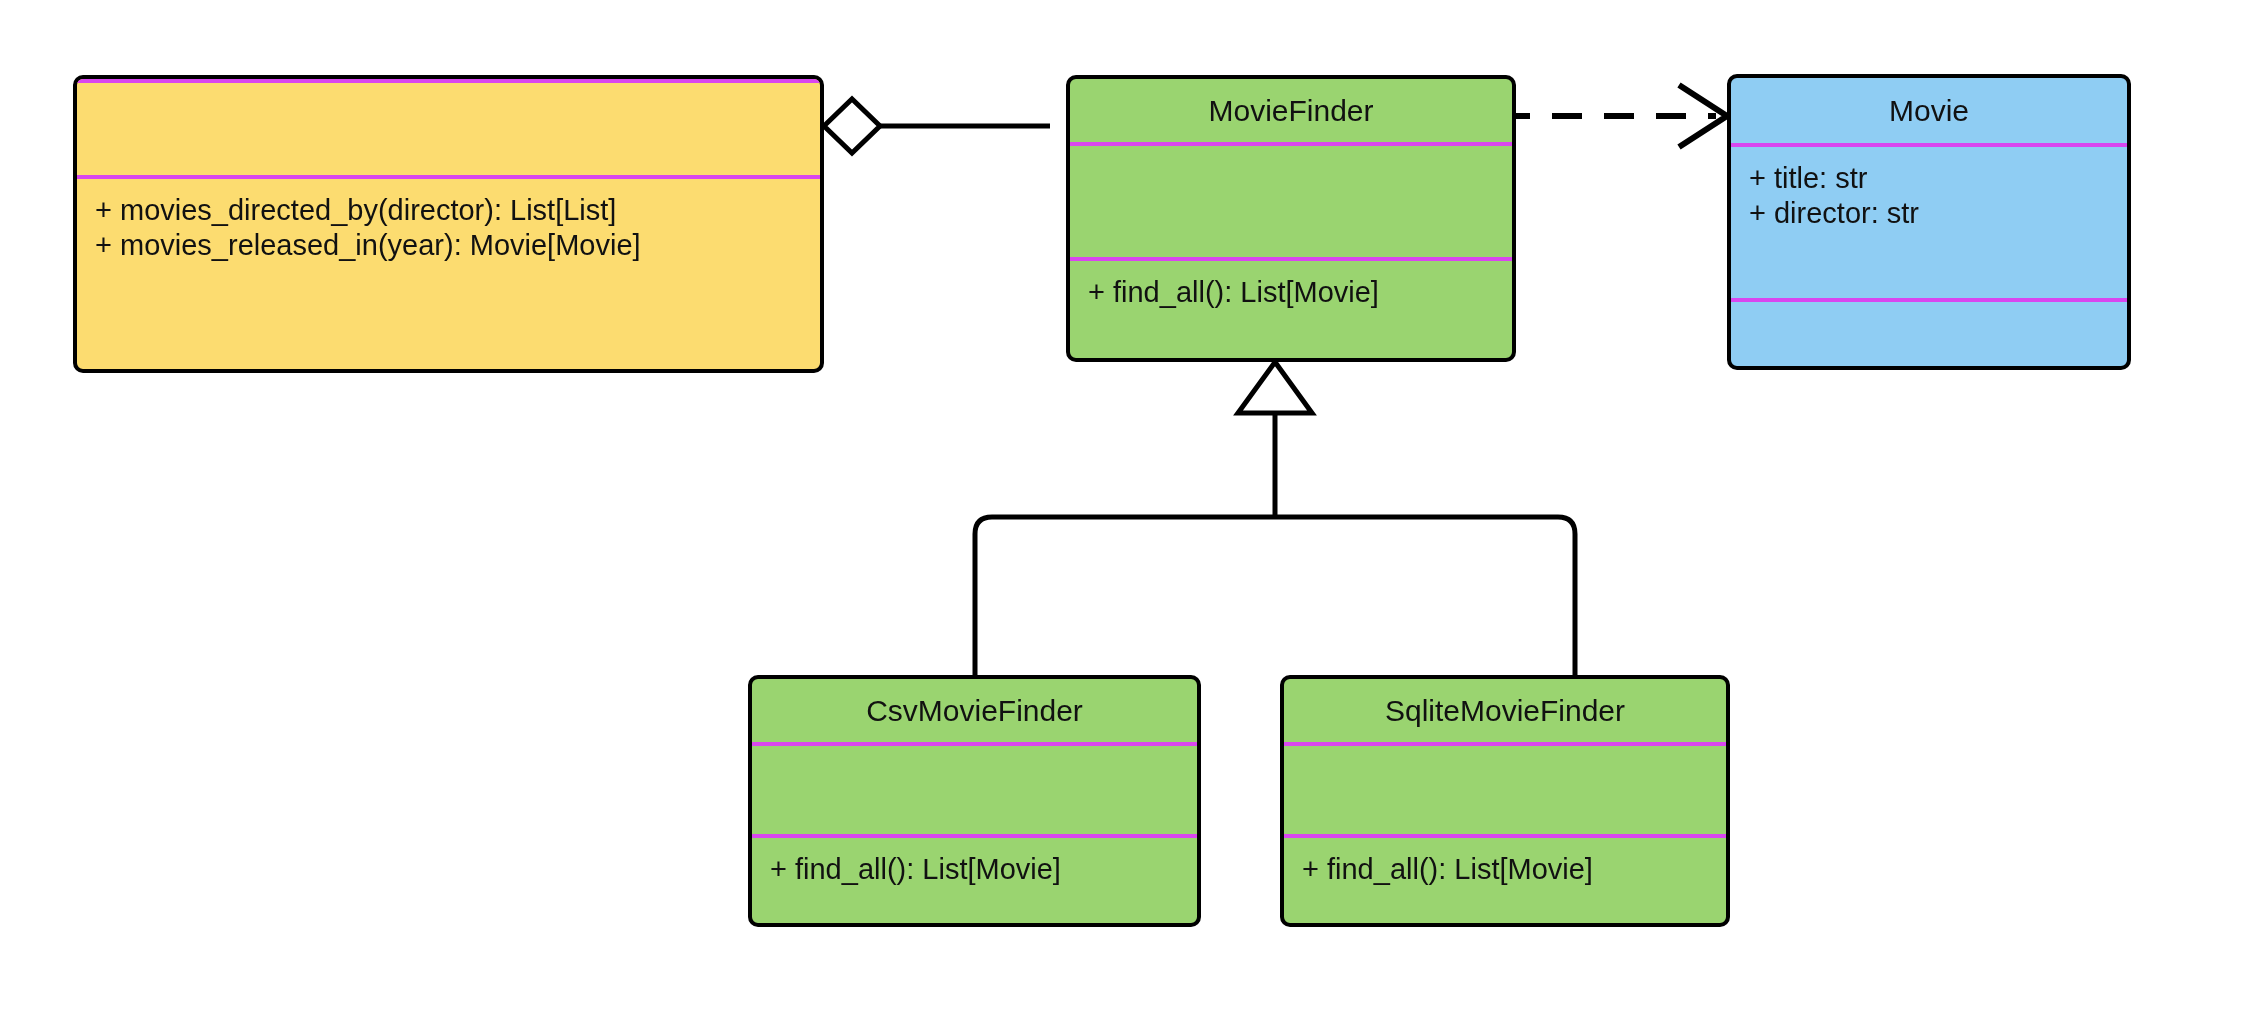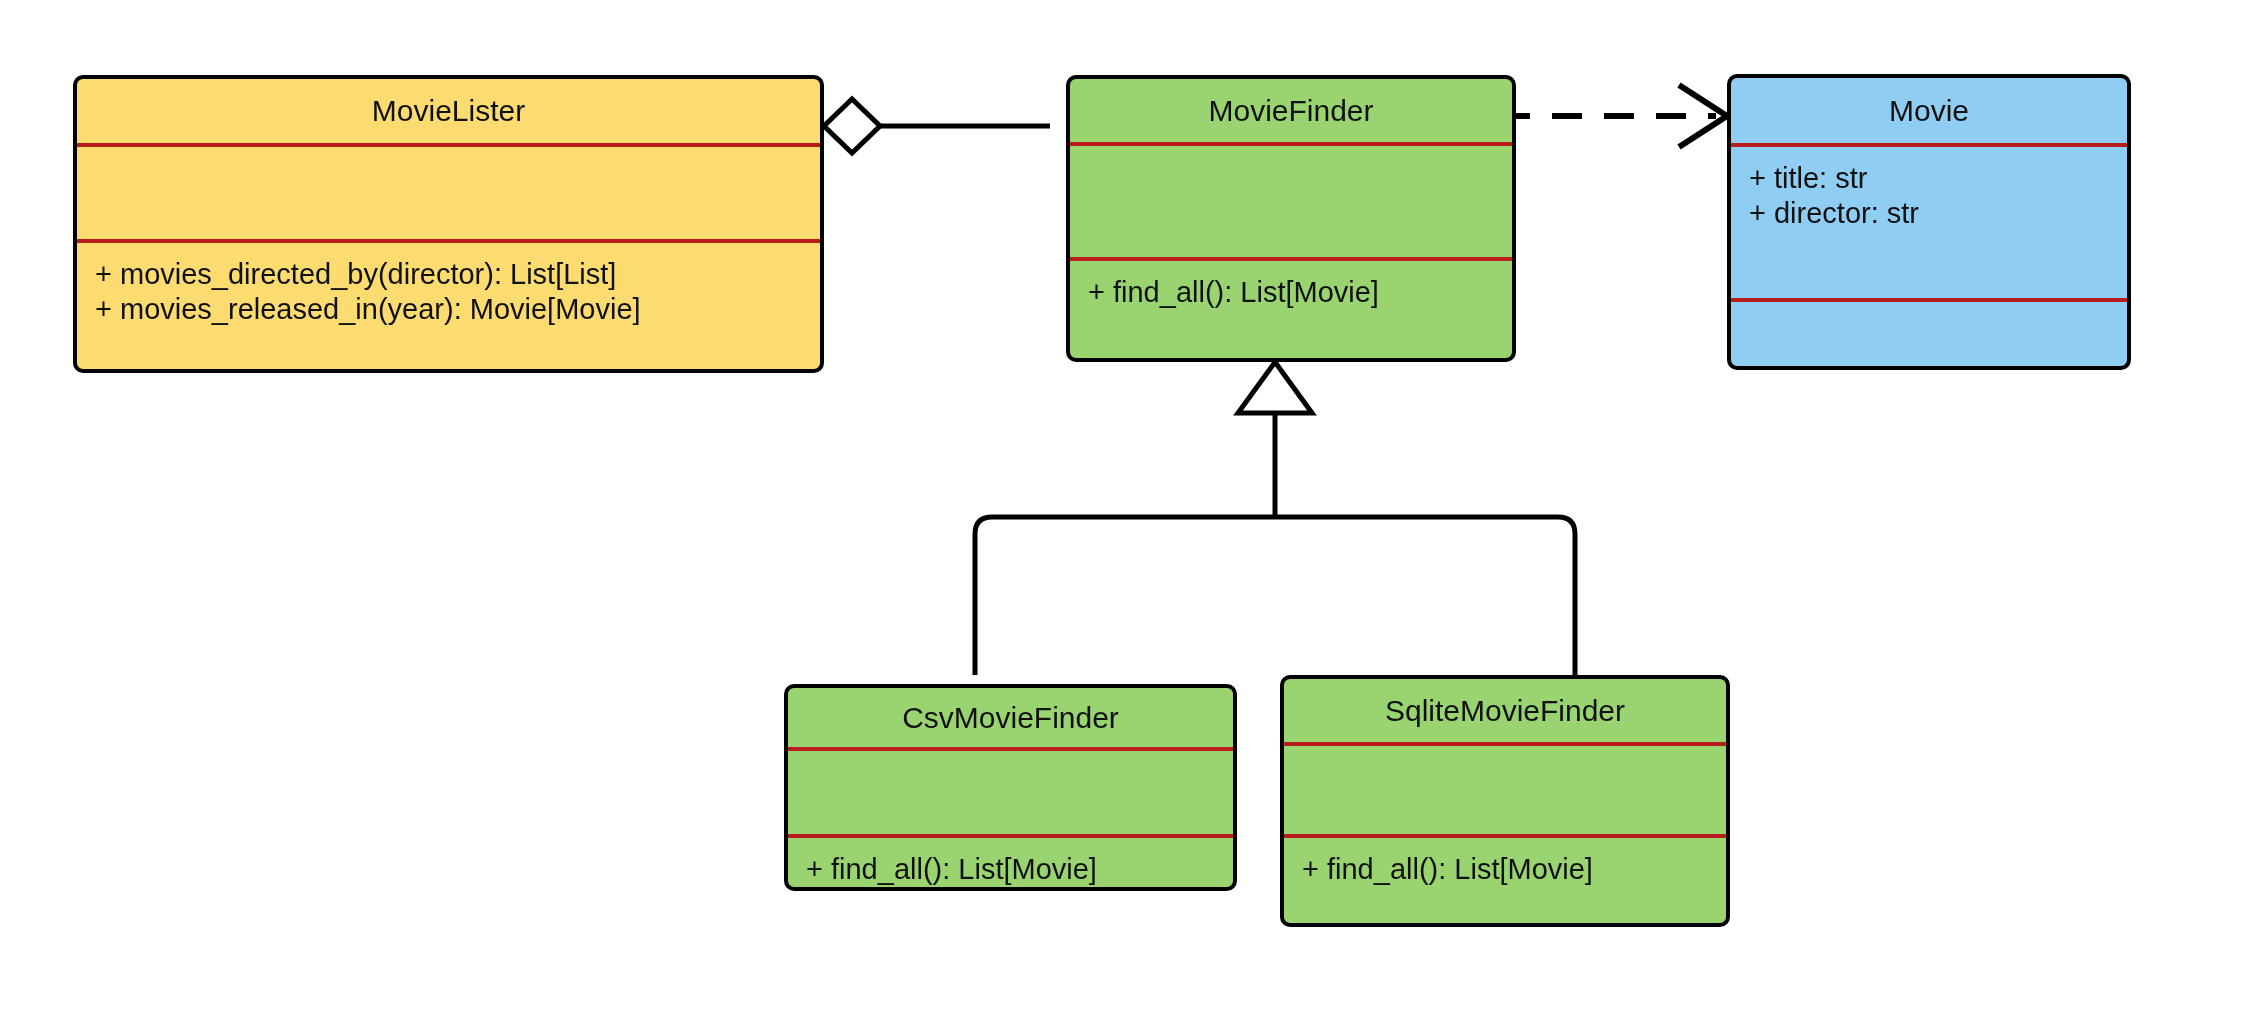--- a/index.html
+++ b/index.html
@@ -43,21 +43,21 @@
   .cls-name {
     display: flex;
     align-items: center;
     justify-content: center;
     font-size: 30px;
     color: #111111;
     box-sizing: border-box;
   }
   .cls-compartment {
     box-sizing: border-box;
-    border-top: 4px solid #b91c1c;
+    border-top: 4px solid #d946ef;
     padding: 0 18px;
     display: flex;
     flex-direction: column;
     justify-content: center;
   }
   .cls-compartment.top-align {
     justify-content: flex-start;
     padding-top: 14px;
   }
   .member {
@@ -76,21 +76,21 @@
   #class-moviefinder      { left: 1050px; top: 75px;  width: 450px; height: 287px; margin-left: 16px; }
   #class-moviefinder .cls-name        { height: 63px; }
   #class-moviefinder .attrs           { height: 115px; }
   #class-moviefinder .methods         { flex: 1; }
 
   #class-movie            { left: 1727px; top: 74px;  width: 404px; height: 296px; }
   #class-movie .cls-name              { height: 65px; }
   #class-movie .attrs                 { height: 155px; }
   #class-movie .methods               { flex: 1; }
 
-  #class-csvmoviefinder   { left: 784px;  top: 675px; width: 453px; height: 207px; margin-top: 9px; }
+  #class-csvmoviefinder   { left: 748px;  top: 675px; width: 453px; height: 252px; }
   #class-sqlitemoviefinder{ left: 1280px; top: 675px; width: 450px; height: 252px; }
   #class-csvmoviefinder .cls-name,
   #class-sqlitemoviefinder .cls-name  { height: 63px; }
   #class-csvmoviefinder .attrs,
   #class-sqlitemoviefinder .attrs     { height: 92px; }
   #class-csvmoviefinder .methods,
   #class-sqlitemoviefinder .methods   { flex: 1; }
 </style>
 </head>
 <body>
@@ -115,21 +115,20 @@
 
       <path d="M 1275 413 L 1275 517" fill="none" stroke="#000000" stroke-width="5"></path>
 
       <path d="M 1275 517 L 992 517 Q 975 517 975 534 L 975 675" fill="none" stroke="#000000" stroke-width="5"></path>
 
       <path d="M 1275 517 L 1558 517 Q 1575 517 1575 534 L 1575 675" fill="none" stroke="#000000" stroke-width="5"></path>
     </g>
   </svg>
 
   <div class="uml-class yellow" id="class-movielister">
-    <div class="cls-name">MovieLister</div>
     <div class="cls-compartment attrs"></div>
     <div class="cls-compartment methods top-align">
       <div class="member">+ movies_directed_by(director): List[List]</div>
       <div class="member">+ movies_released_in(year): Movie[Movie]</div>
     </div>
   </div>
 
   <div class="uml-class green" id="class-moviefinder">
     <div class="cls-name">MovieFinder</div>
     <div class="cls-compartment attrs"></div>

